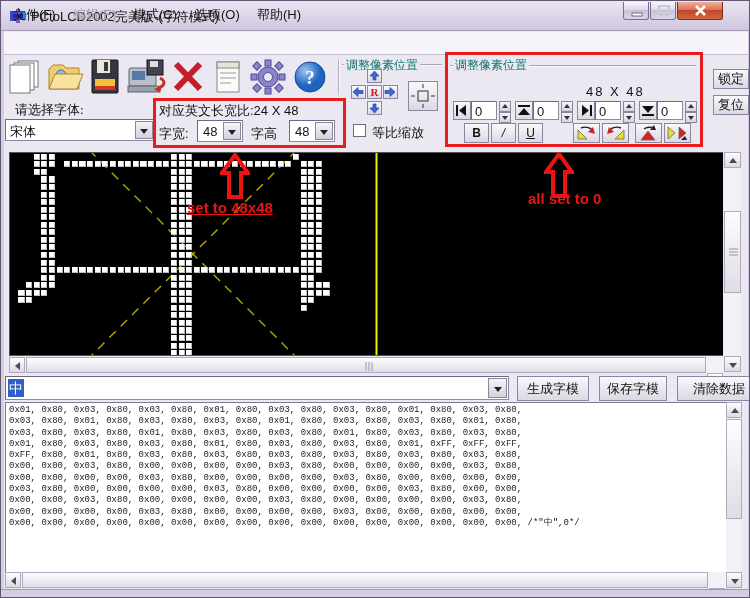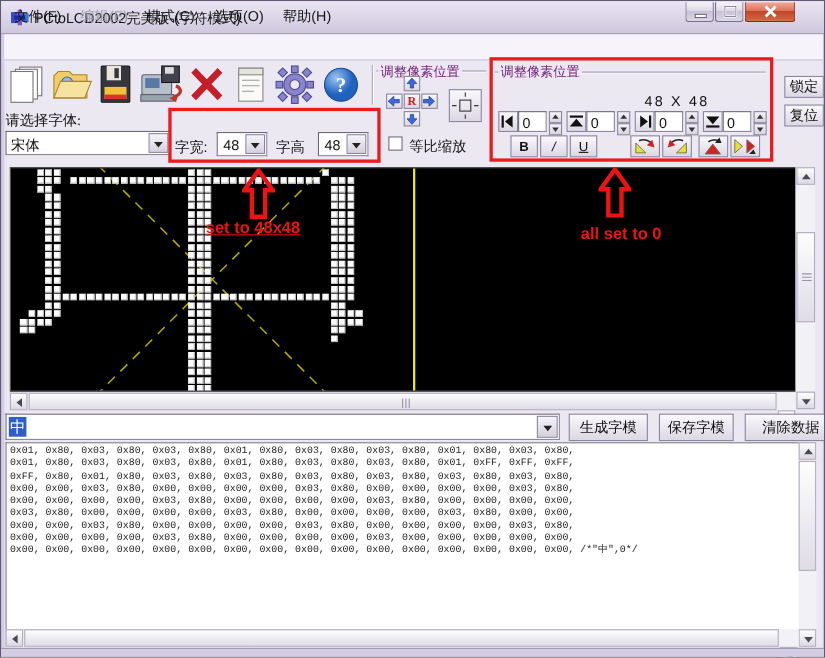--- a/index.html
+++ b/index.html
@@ -16,21 +16,21 @@
   .content{left:3px;top:30px;width:744px;height:558px;background:#ebe8f1;}
   
   .menubar{left:3px;top:31px;width:744px;height:23px;background:#f6f4fa;border-bottom:1px solid #c4bdd2;}
   .menu-item{top:4px;font-size:13px;color:#151515;padding:1px 4px;}
   .menu-item.disabled{color:#9c98a8;}
   
   .tbicon{top:57px;width:38px;height:38px;}
   .tb-sep{left:337px;top:58px;width:2px;height:36px;border-left:1px solid #b3abc4;border-right:1px solid #faf8fd;}
   
   .groupline{border-top:1px solid #a9a1b8;box-shadow:0 1px 0 #fbfafd;}
-  .grouplabel{font-size:12px;color:#701a75;background:#ebe8f1;padding:0 2px;}
+  .grouplabel{font-size:12px;color:#0f766e;background:#ebe8f1;padding:0 2px;}
   .btn{background:linear-gradient(#f9f8fb,#dcd8e4);border:1px solid #8b85a0;font-size:12px;color:#111;text-align:center;}
   .btn-cn{font-size:13px;}
   .sunken{background:#fff;border:1px solid #8e889e;border-top-color:#6f6980;border-left-color:#6f6980;}
   .combo-arrow{background:linear-gradient(#f5f4f8,#d4d0de);border:1px solid #8b85a0;}
   .tri-down{width:0;height:0;border-left:4px solid transparent;border-right:4px solid transparent;border-top:5px solid #222;}
   .spin{width:12px;}
   .spinbtn{height:9px;background:linear-gradient(#f5f4f8,#d7d3e0);border:1px solid #8b85a0;position:relative;}
   .spinbtn i{position:absolute;left:2px;width:0;height:0;border-left:3px solid transparent;border-right:3px solid transparent;}
   .spin-up i{top:2px;border-bottom:4px solid #333;}
   .spin-dn i{top:3px;border-top:4px solid #333;}
@@ -303,27 +303,28 @@
     <svg width="25" height="18">
       <path d="M3 3 L3 15 L10 9 Z" fill="#e8e12a" stroke="#666" stroke-width="0.8"></path>
       <path d="M14 3 L14 15 L21 9 Z" fill="#d42222" stroke="#666" stroke-width="0.8"></path>
       <path d="M16 16 l6 0 -2 -4 z" fill="#222"></path>
     </svg>
   </div>
 
   <div class="abs btn btn-cn" style="left:712px;top:68px;width:36px;height:20px;line-height:18px;">锁定</div>
   <div class="abs btn btn-cn" style="left:712px;top:94px;width:36px;height:20px;line-height:18px;">复位</div>
 
-  <div class="abs lbl" style="left:4px;top:100px;font-family:Liberation Serif, serif;">请选择字体:</div>
+  <div class="abs lbl" style="left:14px;top:100px;font-family:Liberation Serif, serif;">请选择字体:</div>
   <div class="abs sunken" style="left:4px;top:118px;width:150px;height:22px;">
     <span class="abs lbl" style="left:4px;top:3px;">宋体</span>
     <span class="abs combo-arrow" style="right:1px;top:1px;width:18px;height:18px;">
         <i class="abs tri-down" style="left:4px;top:7px;"></i>
       </span>
   </div>
+  <div class="abs lbl" style="left:158px;top:101px;">对应英文长宽比:24 X 48</div>
   <div class="abs lbl" style="left:158px;top:124px;">字宽:</div>
   <div class="abs sunken" style="left:196px;top:119px;width:46px;height:22px;">
     <span class="abs lbl" style="left:5px;top:3px;">48</span>
     <span class="abs combo-arrow" style="right:1px;top:1px;width:18px;height:18px;">
         <i class="abs tri-down" style="left:4px;top:7px;"></i>
       </span>
   </div>
   <div class="abs lbl" style="left:250px;top:124px;">字高</div>
   <div class="abs sunken" style="left:288px;top:119px;width:46px;height:22px;">
     <span class="abs lbl" style="left:5px;top:3px;">48</span>
@@ -620,35 +621,37 @@
 
   <div class="abs redbox" style="left:152px;top:97px;width:193px;height:50px;"></div>
   <div class="abs redbox" style="left:444px;top:51px;width:258px;height:95px;"></div>
   <svg class="abs" style="left:219px;top:152px;z-index:41;" width="30" height="46">
     <polygon points="15,2 28,20 21,20 21,44 9,44 9,20 2,20" fill="none" stroke="#ed1313" stroke-width="4"></polygon>
   </svg>
   <div class="abs ann-text" style="left:186px;top:198px;text-decoration:underline;">set to 48x48</div>
   <svg class="abs" style="left:543px;top:151px;z-index:41;" width="30" height="46">
     <polygon points="15,2 28,20 21,20 21,44 9,44 9,20 2,20" fill="none" stroke="#ed1313" stroke-width="4"></polygon>
   </svg>
-  <div class="abs ann-text" style="left:527px;top:203px;text-align:right;">all set to 0</div>
+  <div class="abs ann-text" style="left:527px;top:189px;text-align:right;">all set to 0</div>
 
   <div class="abs sunken" style="left:4px;top:375px;width:504px;height:24px;">
     <span class="abs" style="left:2px;top:2px;background:#2f5fc4;color:#fff;font-size:14px;padding:0 1px;line-height:18px;">中</span>
     <span class="abs combo-arrow" style="right:1px;top:1px;width:19px;height:20px;">
         <i class="abs tri-down" style="left:5px;top:8px;"></i>
       </span>
   </div>
   <div class="abs btn btn-cn" style="left:516px;top:375px;width:72px;height:25px;line-height:23px;">生成字模</div>
   <div class="abs btn btn-cn" style="left:598px;top:375px;width:68px;height:25px;line-height:23px;">保存字模</div>
   <div class="abs btn btn-cn" style="left:676px;top:375px;width:84px;height:25px;line-height:23px;">清除数据</div>
 
   <div class="abs hexarea">
     <div class="abs" style="left:3px;top:2px;width:715px;" id="hex-lines">
         <div class="hex-line">0x01, 0x80, 0x03, 0x80, 0x03, 0x80, 0x01, 0x80, 0x03, 0x80, 0x03, 0x80, 0x01, 0x80, 0x03, 0x80,</div>
+        <div class="hex-line">0x03, 0x80, 0x01, 0x80, 0x03, 0x80, 0x03, 0x80, 0x01, 0x80, 0x03, 0x80, 0x03, 0x80, 0x01, 0x80,</div>
+        <div class="hex-line">0x03, 0x80, 0x03, 0x80, 0x01, 0x80, 0x03, 0x80, 0x03, 0x80, 0x01, 0x80, 0x03, 0x80, 0x03, 0x80,</div>
         <div class="hex-line">0x01, 0x80, 0x03, 0x80, 0x03, 0x80, 0x01, 0x80, 0x03, 0x80, 0x03, 0x80, 0x01, 0xFF, 0xFF, 0xFF,</div>
         <div class="hex-line">0xFF, 0x80, 0x01, 0x80, 0x03, 0x80, 0x03, 0x80, 0x03, 0x80, 0x03, 0x80, 0x03, 0x80, 0x03, 0x80,</div>
         <div class="hex-line">0x00, 0x00, 0x03, 0x80, 0x00, 0x00, 0x00, 0x00, 0x03, 0x80, 0x00, 0x00, 0x00, 0x00, 0x03, 0x80,</div>
         <div class="hex-line">0x00, 0x00, 0x00, 0x00, 0x03, 0x80, 0x00, 0x00, 0x00, 0x00, 0x03, 0x80, 0x00, 0x00, 0x00, 0x00,</div>
         <div class="hex-line">0x03, 0x80, 0x00, 0x00, 0x00, 0x00, 0x03, 0x80, 0x00, 0x00, 0x00, 0x00, 0x03, 0x80, 0x00, 0x00,</div>
         <div class="hex-line">0x00, 0x00, 0x03, 0x80, 0x00, 0x00, 0x00, 0x00, 0x03, 0x80, 0x00, 0x00, 0x00, 0x00, 0x03, 0x80,</div>
         <div class="hex-line">0x00, 0x00, 0x00, 0x00, 0x03, 0x80, 0x00, 0x00, 0x00, 0x00, 0x03, 0x00, 0x00, 0x00, 0x00, 0x00,</div>
         <div class="hex-line">0x00, 0x00, 0x00, 0x00, 0x00, 0x00, 0x00, 0x00, 0x00, 0x00, 0x00, 0x00, 0x00, 0x00, 0x00, 0x00, /*"中",0*/</div>
       </div>
   </div>

